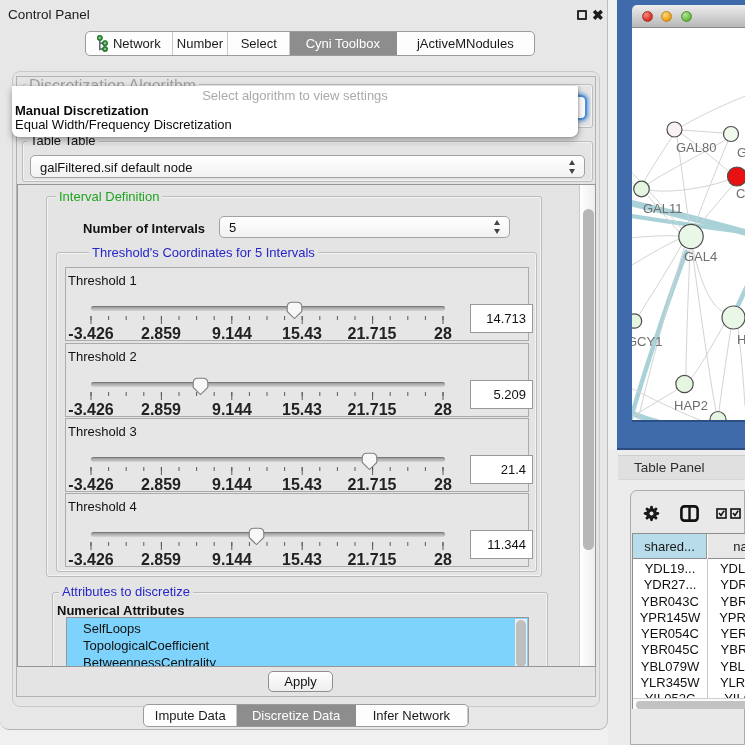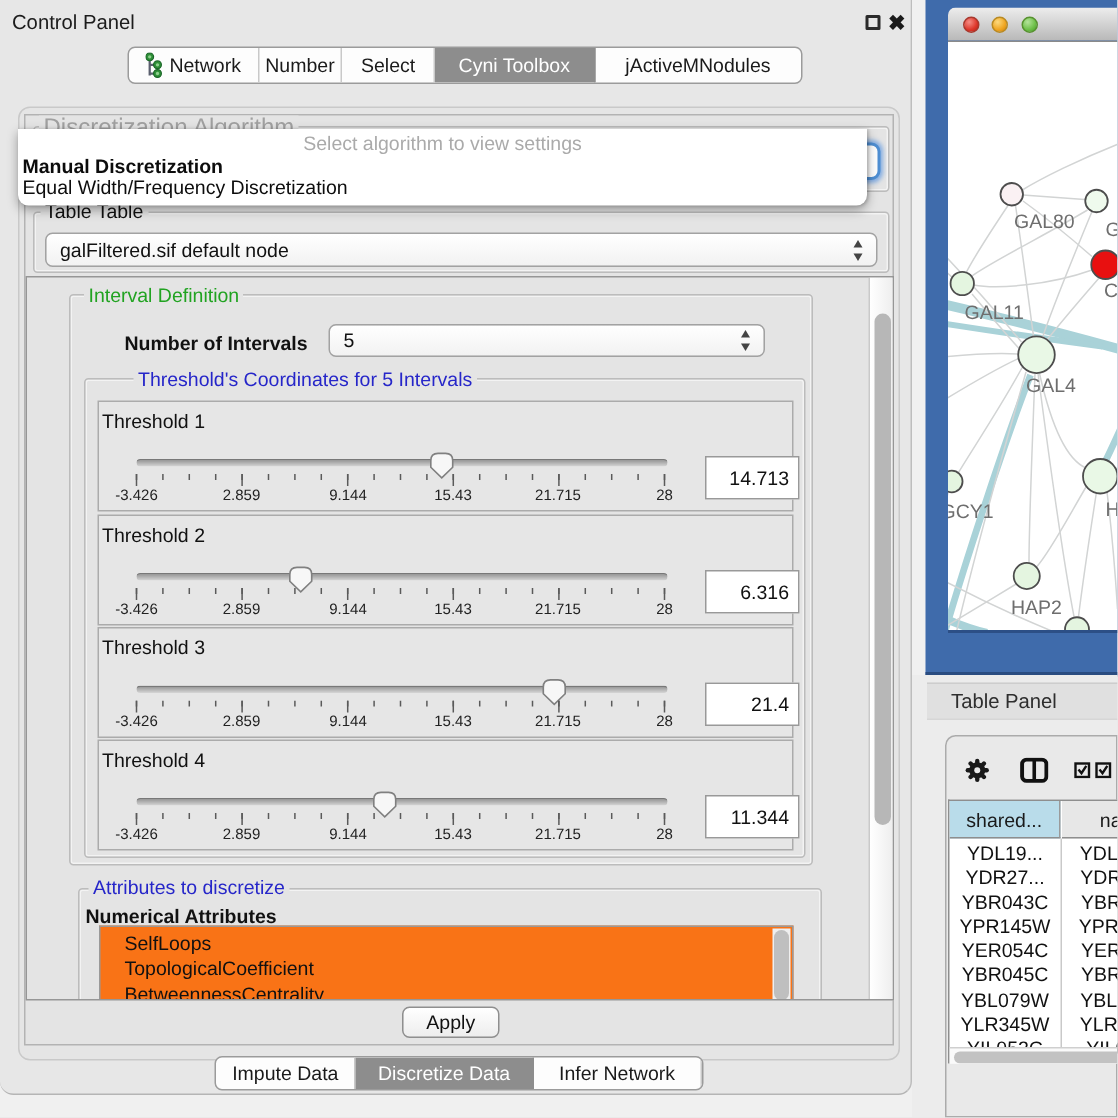--- a/index.html
+++ b/index.html
@@ -43,21 +43,21 @@
   #vsb { left:561px; top:0px; width:17px; height:481px; background:linear-gradient(90deg,#ffffff,#ededed); border-left:1px solid #c9c9c9; }
   #vsbthumb { left:3px; top:24px; width:11px; height:341px; background:#b7b7b7; border-radius:6px; }
 
   
   .thbox { position:absolute; left:47px; width:464px; height:74px; border:1px solid #ababab; background:#e6e6e6; }
   .thlabel { position:absolute; left:2px; top:5px; font-size:13px; font-weight:normal; color:#111; }
   .track { position:absolute; left:25px; top:38px; width:354px; height:5px;
            background:linear-gradient(#9a9a9a,#d6d6d6); border-radius:3px; border-top:1px solid #787878; }
   .vbox { position:absolute; left:404px; top:37px; width:63px; height:29px; background:#fff;
           border:1px solid #999; font-size:13px; color:#111; text-align:right; line-height:27px; padding-right:6px; }
-  .tlbl { position:absolute; top:57px; font-size:10px; font-weight:normal; color:#222; transform:translateX(-50%); }
+  .tlbl { position:absolute; top:57px; font-size:16px; font-weight:bold; color:#222; transform:translateX(-50%); }
 
   
   #bottabs { left:143px; top:704px; width:326px; height:23px; background:#fdfdfd;
              border:1px solid #9b9b9b; border-radius:5px; overflow:hidden; display:flex; }
   #bottabs .seg { height:100%; display:flex; align-items:center; justify-content:center;
                   font-size:13px; color:#1a1a1a; border-right:1px solid #c9c9c9; }
   #bottabs .sel { background:#8d8d8d; color:#fff; border-right:1px solid #8d8d8d; }
 
   
   #netwin { left:617px; top:0; width:128px; height:451px; background:#3f6bab; }
@@ -168,21 +168,21 @@
       <svg class="abs" style="left:24px; top:48px;" width="356" height="9">
           <path d="M1 0V4M18.6 0V4M36.2 0V4M53.8 0V4M71.4 0V4M89 0V4M106.6 0V4M124.2 0V4M141.8 0V4M159.4 0V4M177 0V4M194.6 0V4M212.2 0V4M229.8 0V4M247.4 0V4M265 0V4M282.6 0V4M300.2 0V4M317.8 0V4M335.4 0V4M353 0V4" stroke="#5a5a5a" stroke-width="1"></path>
           <path d="M1 0V8M71.4 0V8M141.8 0V8M212.2 0V8M282.6 0V8M353 0V8" stroke="#5a5a5a" stroke-width="1"></path>
         </svg>
       <span class="tlbl" style="left:25px;">-3.426</span>
         <span class="tlbl" style="left:95px;">2.859</span>
         <span class="tlbl" style="left:166px;">9.144</span>
         <span class="tlbl" style="left:236px;">15.43</span>
         <span class="tlbl" style="left:306px;">21.715</span>
         <span class="tlbl" style="left:377px;">28</span>
-      <div class="vbox" style="top:36px;">6.316</div>
+      <div class="vbox" style="top:36px;">5.209</div>
     </div>
 
     <div class="thbox" style="top:233px;">
       <div class="thlabel">Threshold 3</div>
       <div class="track"></div>
       <svg class="abs" style="left:295px; top:33px;" width="17" height="19" viewBox="0 0 17 19">
           <path d="M1.2,6 Q1.2,1.2 6,1.2 L11,1.2 Q15.8,1.2 15.8,6 L15.8,10.5 L8.5,17.6 L1.2,10.5 Z" fill="#f7f7f7" stroke="#808080" stroke-width="1.1"></path>
         </svg>
       <svg class="abs" style="left:24px; top:48px;" width="356" height="9">
           <path d="M1 0V4M18.6 0V4M36.2 0V4M53.8 0V4M71.4 0V4M89 0V4M106.6 0V4M124.2 0V4M141.8 0V4M159.4 0V4M177 0V4M194.6 0V4M212.2 0V4M229.8 0V4M247.4 0V4M265 0V4M282.6 0V4M300.2 0V4M317.8 0V4M335.4 0V4M353 0V4" stroke="#5a5a5a" stroke-width="1"></path>
@@ -212,21 +212,21 @@
         <span class="tlbl" style="left:166px;">9.144</span>
         <span class="tlbl" style="left:236px;">15.43</span>
         <span class="tlbl" style="left:306px;">21.715</span>
         <span class="tlbl" style="left:377px;">28</span>
       <div class="vbox" style="top:36px;">11.344</div>
     </div>
 
     <div class="grp" style="left:34px; top:407px; width:496px; height:90px;"></div>
     <div class="grptitle" style="left:41px; top:400px; color:#2626c9;">Attributes to discretize</div>
     <div class="abs" style="left:39px; top:418px; font-size:13px; font-weight:bold; color:#111;">Numerical Attributes</div>
-    <div class="abs" style="left:48px; top:432px; width:463px; height:60px; background:#f97316; border:1px solid #999;">
+    <div class="abs" style="left:48px; top:432px; width:463px; height:60px; background:#7dd3fc; border:1px solid #999;">
       <div style="position:absolute; left:16px; top:3px;  font-size:13px; color:#111;">SelfLoops</div>
       <div style="position:absolute; left:16px; top:20px; font-size:13px; color:#111;">TopologicalCoefficient</div>
       <div style="position:absolute; left:16px; top:37px; font-size:13px; color:#111;">BetweennessCentrality</div>
       <div style="position:absolute; right:1px; top:1px; width:12px; height:58px; background:#efefef;">
         <div style="position:absolute; left:1px; top:1px; width:10px; height:47px; background:#bfbfbf; border-radius:5px;"></div>
       </div>
     </div>
 
     <div class="abs" id="vsb">
         <div class="abs" id="vsbthumb"></div>

